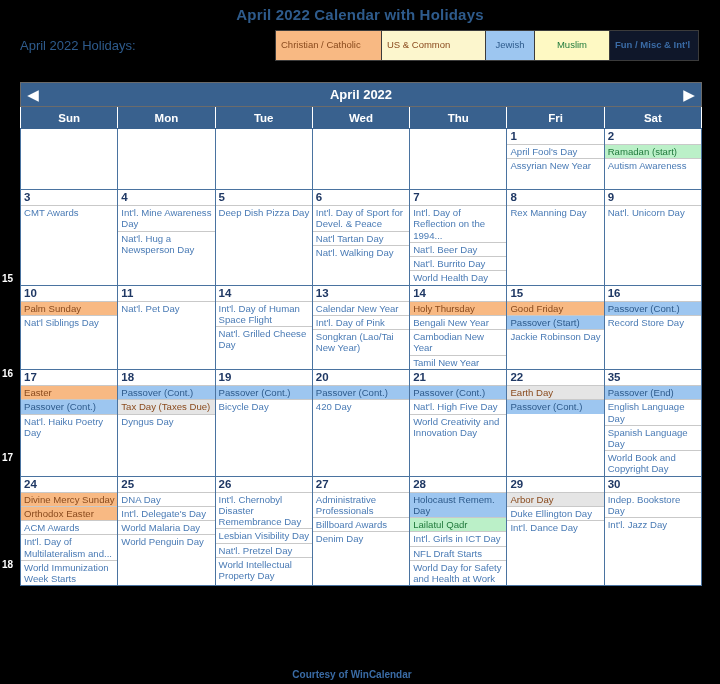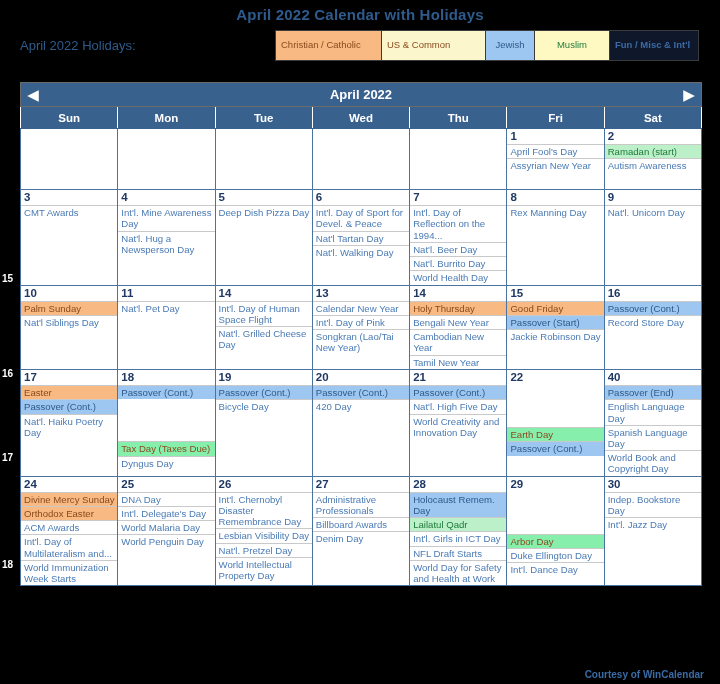--- a/index.html
+++ b/index.html
@@ -103,40 +103,40 @@
     padding:1px 0 1px 3px;
     line-height:1.15;
   }
   .ev{
     font-size:9.6px;
     line-height:1.17;
     color:#4A7BB5;
     padding:1px 2px 1px 3px;
     border-top:1px solid #C9C9C9;
   }
-  .ev.us{background:#86efac;color:#8A4B1E;margin-top:42px;}
+  .ev.us{background:#e5e5e5;color:#8A4B1E;}
   .ev.ch{background:#F8B983;color:#8A4B1E;}
   .ev.je{background:#9DC6F0;color:#2E5B8C;}
   .ev.mu{background:#BBF0C8;color:#207A3C;}
   .ev.fu{}
   .weekno{
     position:absolute;
     left:2px;
     color:#FFFFFF;
     font-size:10px;
     font-weight:bold;
   }
   .wk-gutter{
     position:absolute;
     left:0;top:82px;width:20px;
   }
   .footer{
     position:absolute;
     left:0;right:16px;bottom:4px;
-    text-align:right;
+    text-align:center;
     color:#3A6BA5;
     font-size:10px;
     font-weight:bold;
   }
 </style>
 </head>
 <body>
 
 <div class="page-title">April 2022 Calendar with Holidays</div>
 
@@ -298,21 +298,21 @@
             <div class="ev je">Passover (Cont.)</div>
             <div class="ev fu">Nat'l. High Five Day</div>
             <div class="ev fu">World Creativity and Innovation Day</div>
           </td>
           <td class="wk">
             <div class="daynum">22</div>
             <div class="ev us">Earth Day</div>
             <div class="ev je">Passover (Cont.)</div>
           </td>
           <td class="we">
-            <div class="daynum">40</div>
+            <div class="daynum">35</div>
             <div class="ev je">Passover (End)</div>
             <div class="ev fu">English Language Day</div>
             <div class="ev fu">Spanish Language Day</div>
             <div class="ev fu">World Book and Copyright Day</div>
           </td>
         </tr>
         <tr>
           <td class="we">
             <div class="daynum">24</div>
             <div class="ev ch">Divine Mercy Sunday</div>

